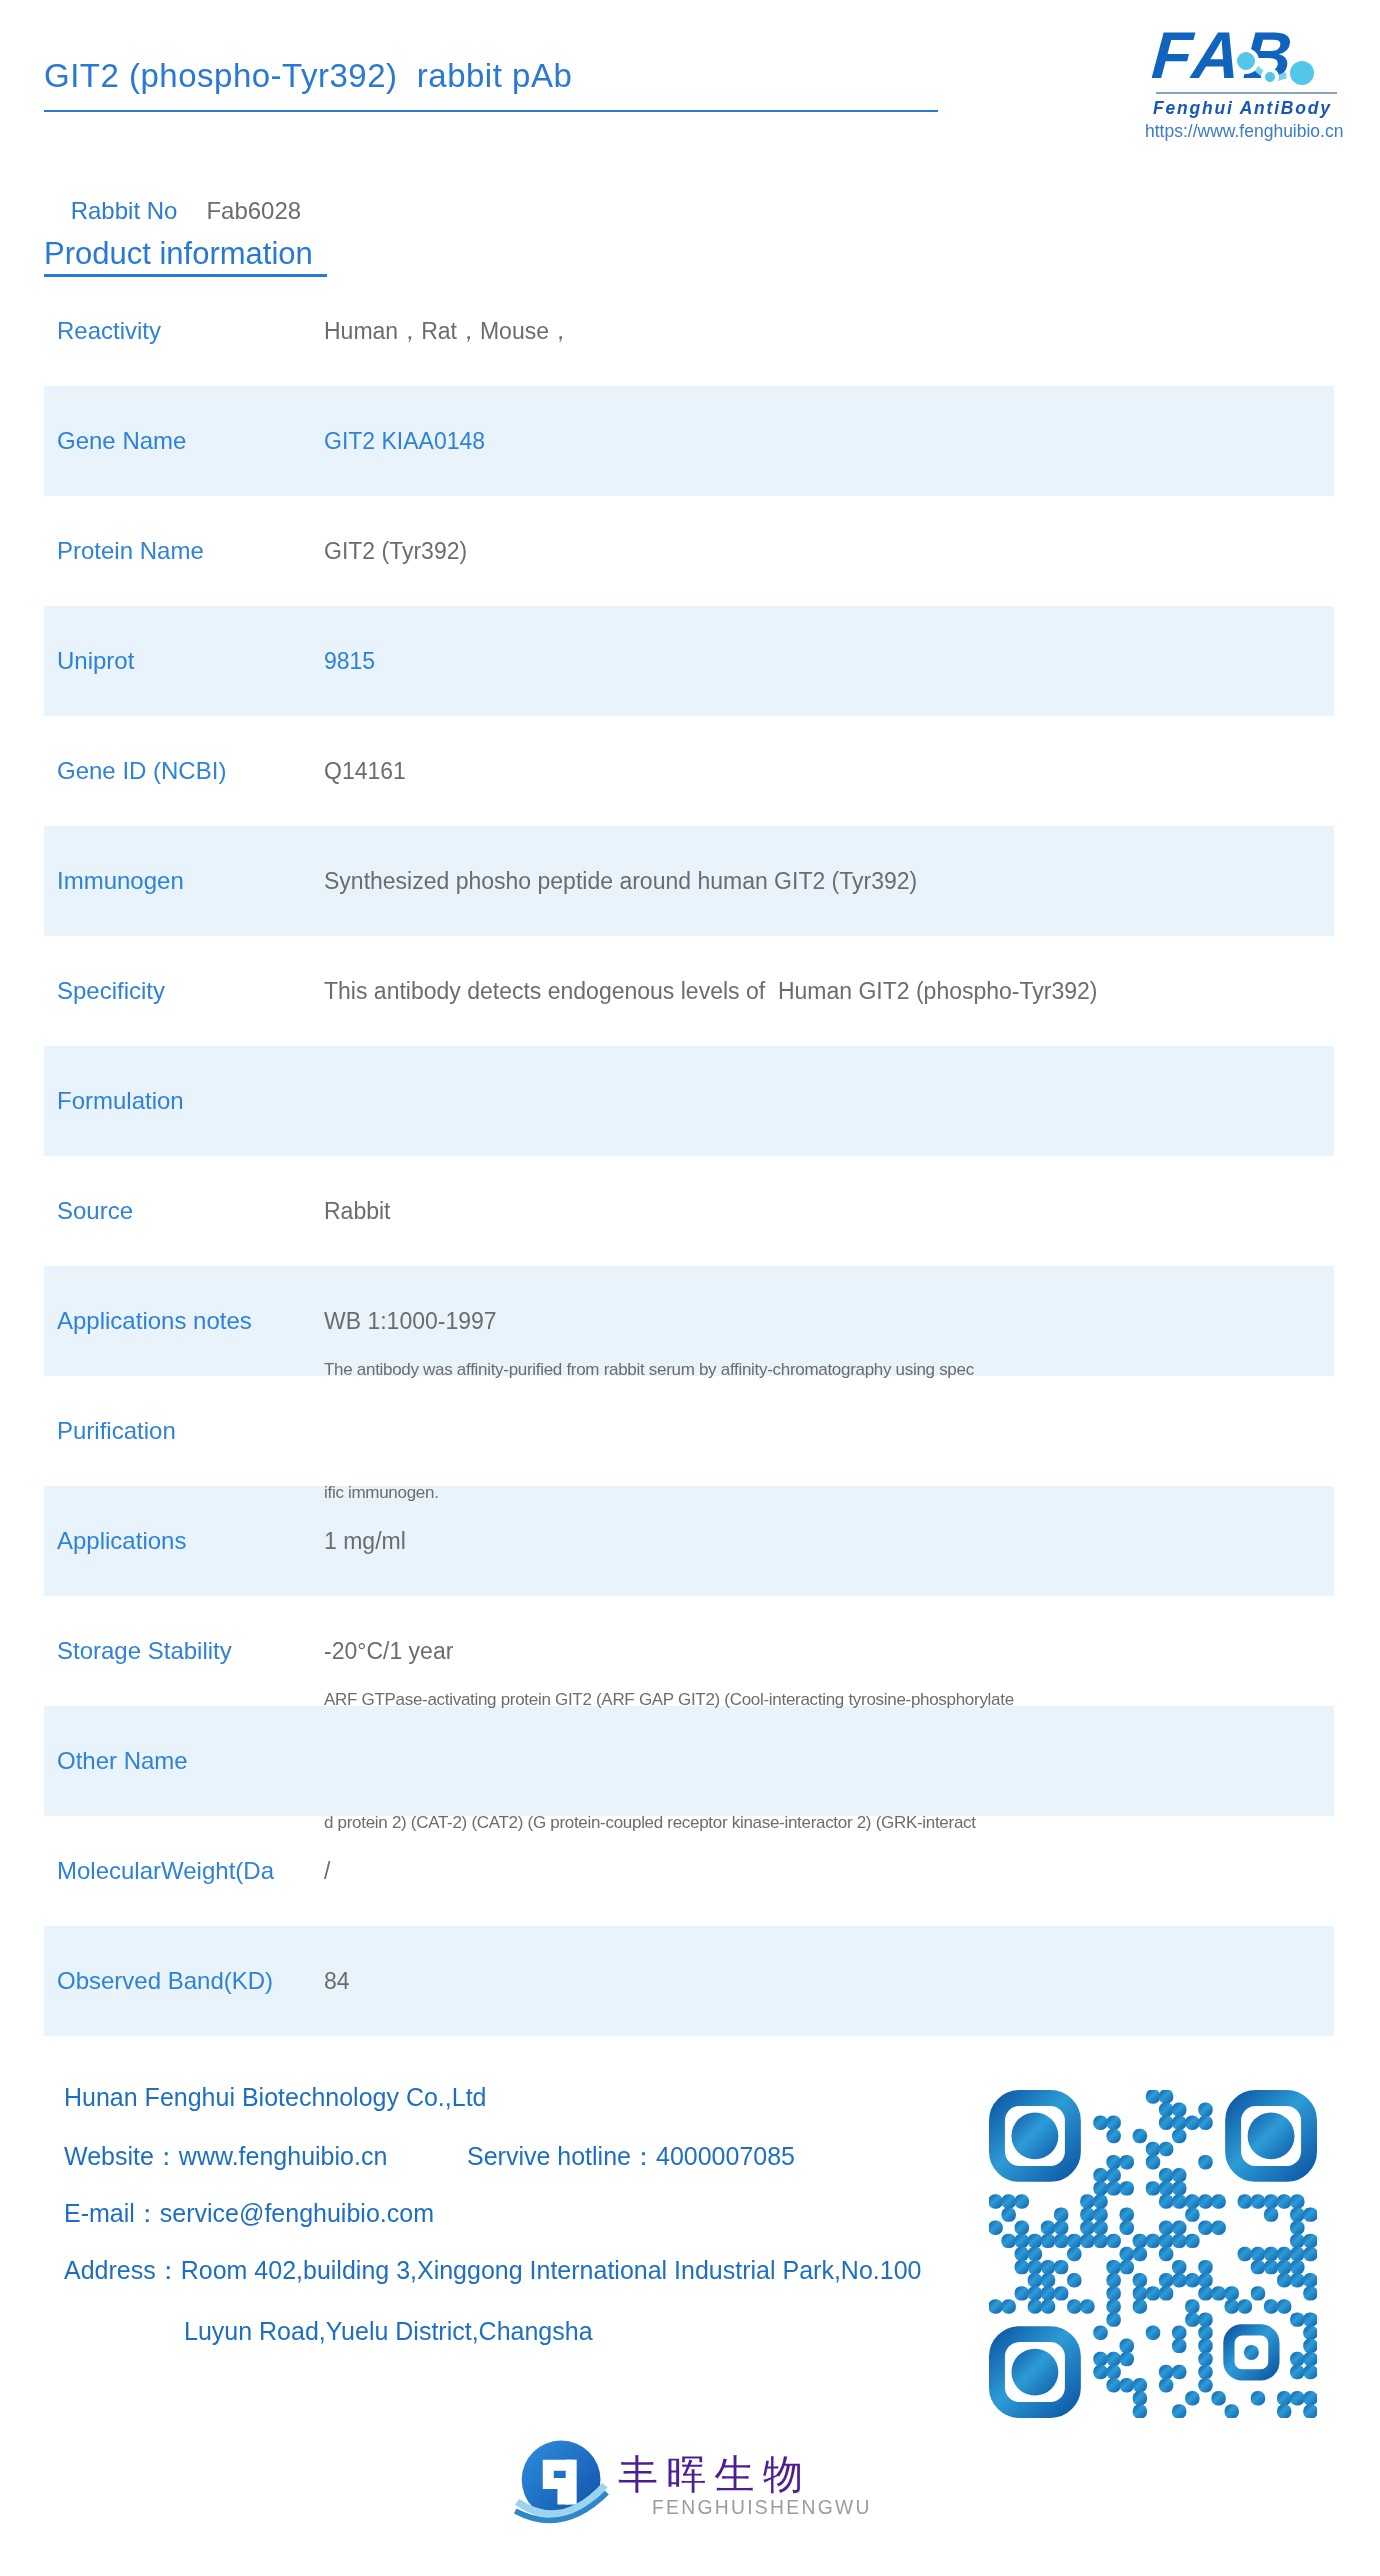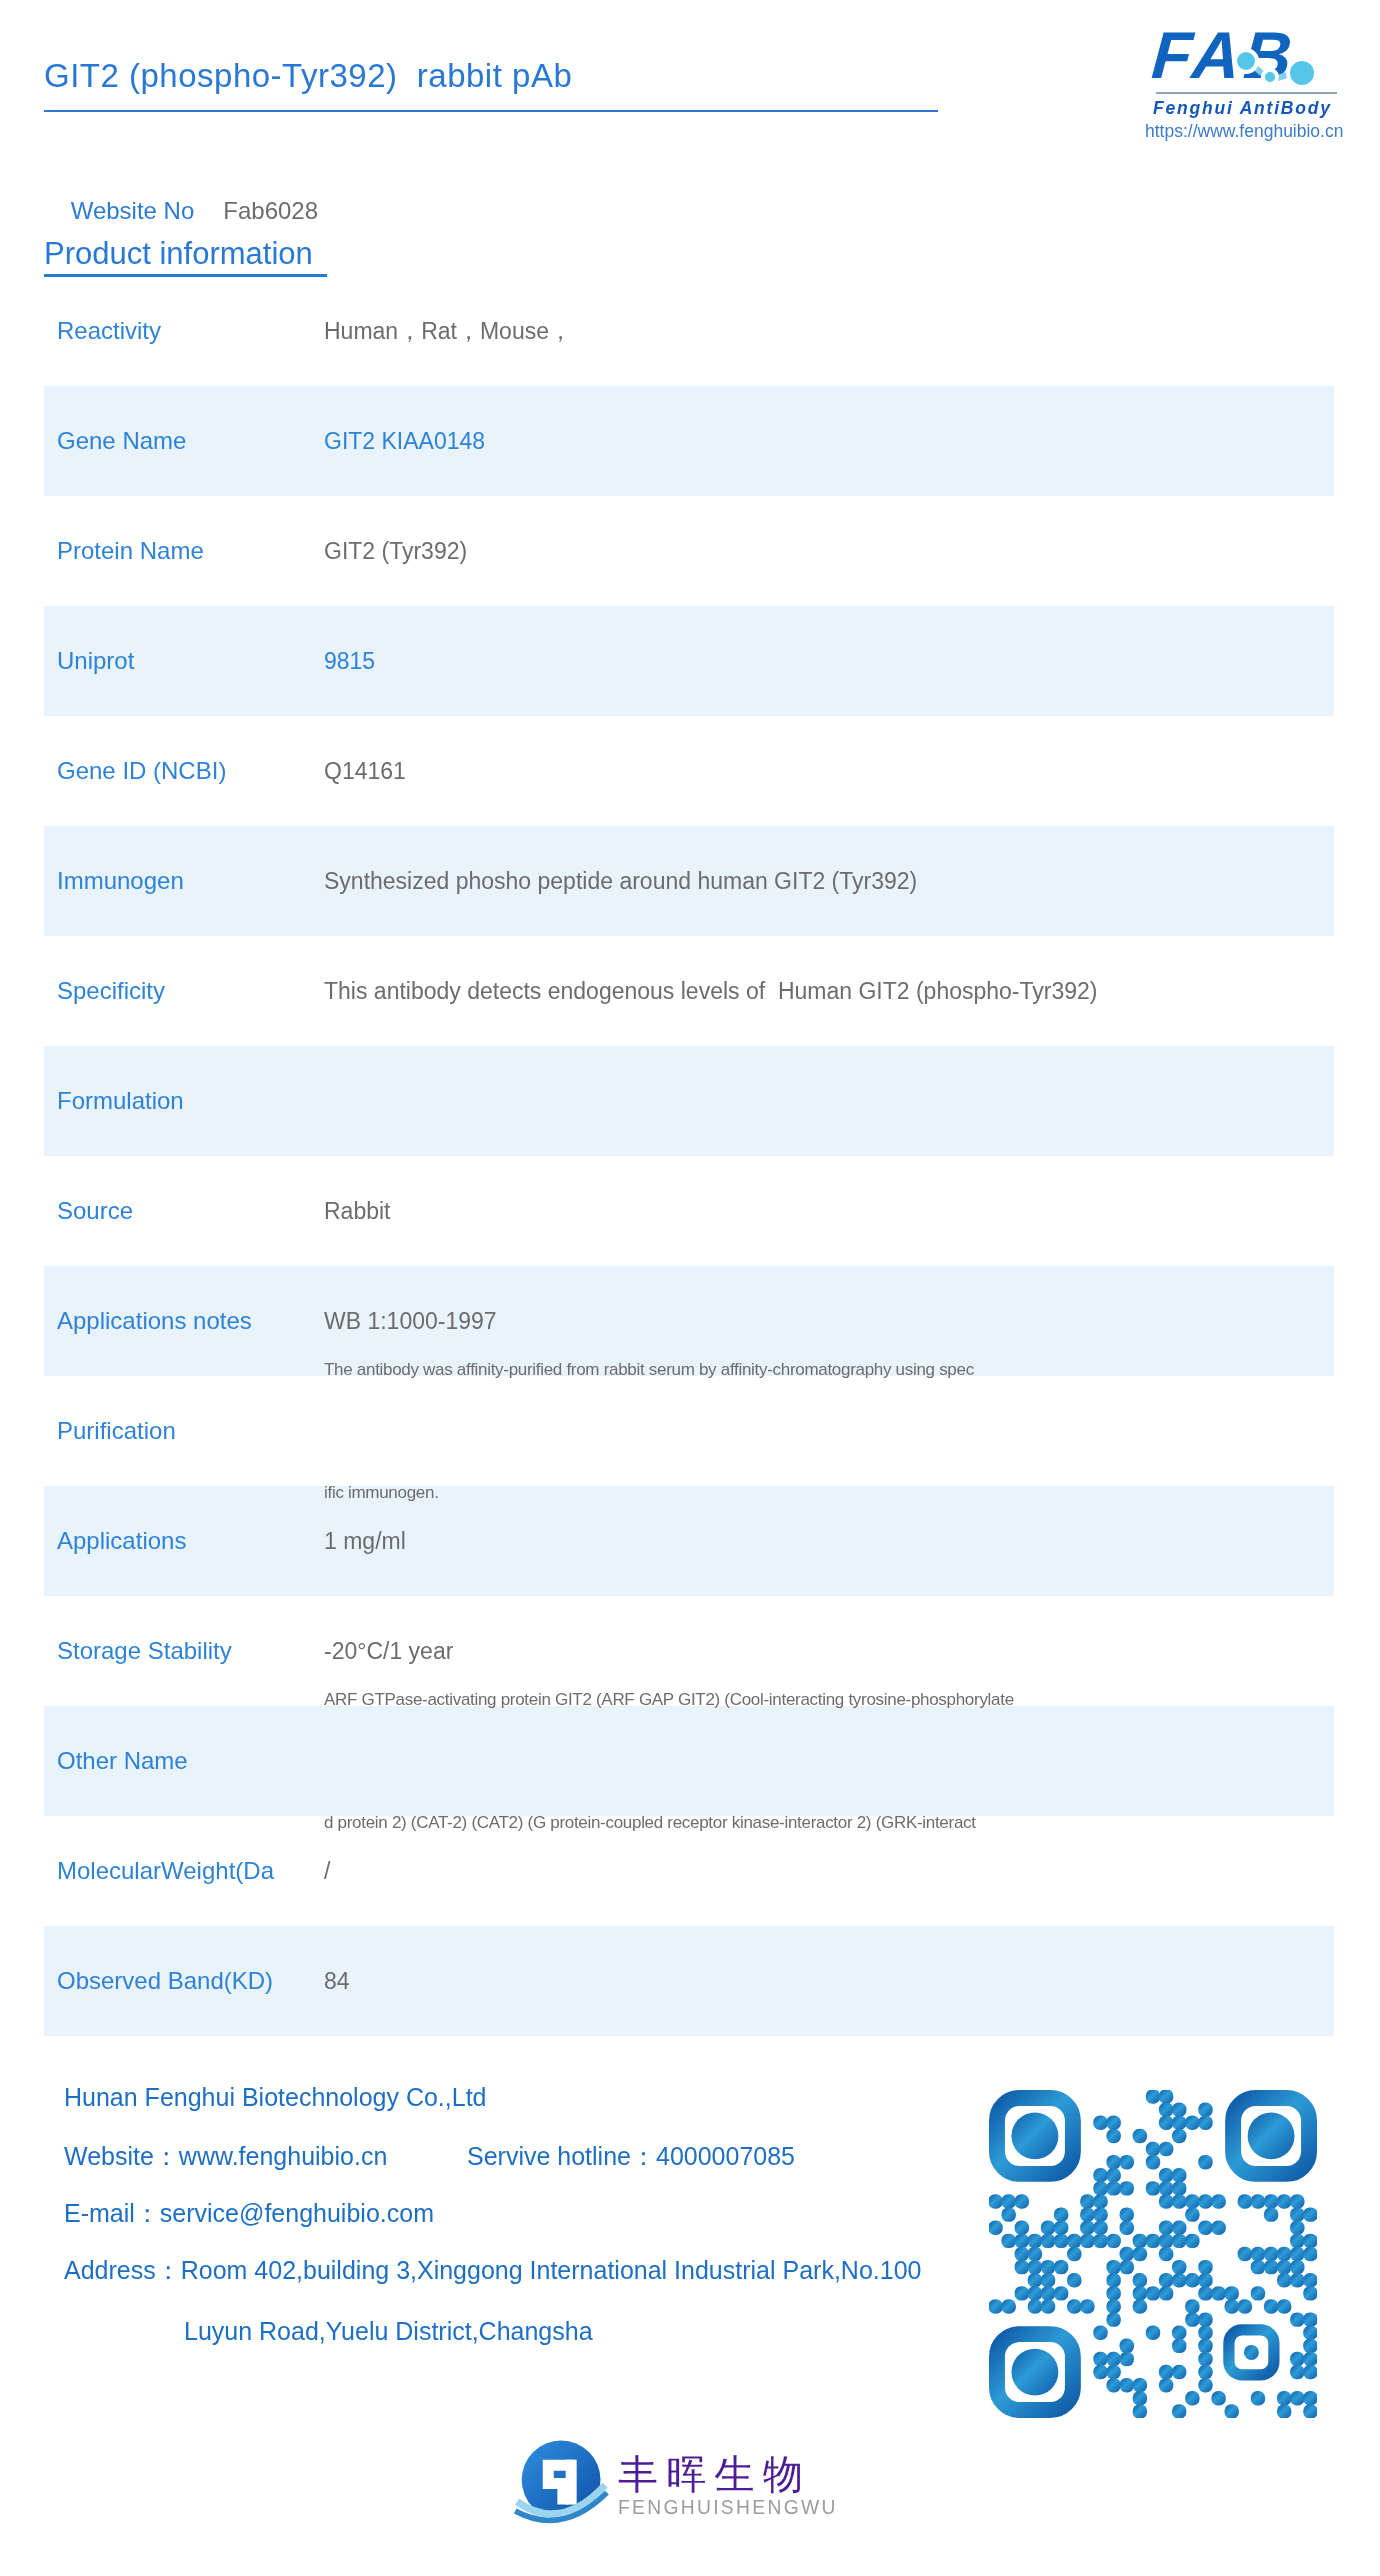--- a/index.html
+++ b/index.html
@@ -53,21 +53,21 @@
   .f-email    { top:2197px; }
   .f-addr1    { top:2254px; }
   .f-addr2    { top:2317px; left:184px; }
 
   .qr { position:absolute; left:989px; top:2090px; width:328px; height:328px; }
 
   
   .monogram { position:absolute; left:513px; top:2434px; }
   .cn-name { position:absolute; left:618px; top:2447px; font-size:40px; letter-spacing:8.3px;
              color:#4c1d95; font-weight:500; white-space:pre; }
-  .en-name { position:absolute; left:618px; top:2497px; font-size:19.3px; letter-spacing:2.3px;
+  .en-name { position:absolute; left:652px; top:2497px; font-size:19.3px; letter-spacing:2.3px;
              color:#9C9C9C; white-space:pre; }
 </style>
 </head>
 <body>
 
 <div class="page">
 
   <div class="doc-title">GIT2 (phospho-Tyr392)  rabbit pAb</div>
   <div class="title-underline"></div>
 
@@ -77,21 +77,21 @@
     <span class="bond bond-2"></span>
     <span class="dot dot-a"></span>
     <span class="dot dot-m"></span>
     <span class="dot dot-b"></span>
   </div>
   <div class="brand-line"></div>
   <div class="brand-sub">Fenghui AntiBody</div>
   <div class="brand-url">https://www.fenghuibio.cn</div>
 
   <div class="catalog">
-    <span class="cat-label">Website No</span><span class="cat-value">Fab6028</span>
+    <span class="cat-label">Rabbit No</span><span class="cat-value">Fab6028</span>
   </div>
 
   <div class="section-title">Product information</div>
   <div class="section-underline"></div>
 
   <div class="table">
     <div class="row">
       <div class="lbl">Reactivity</div>
       <div class="val">Human，Rat，Mouse，</div>
     </div>

